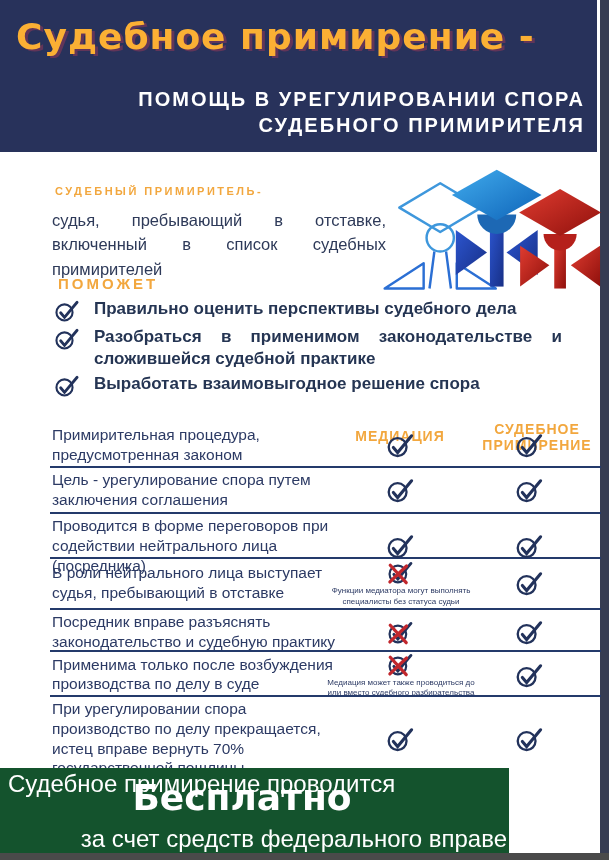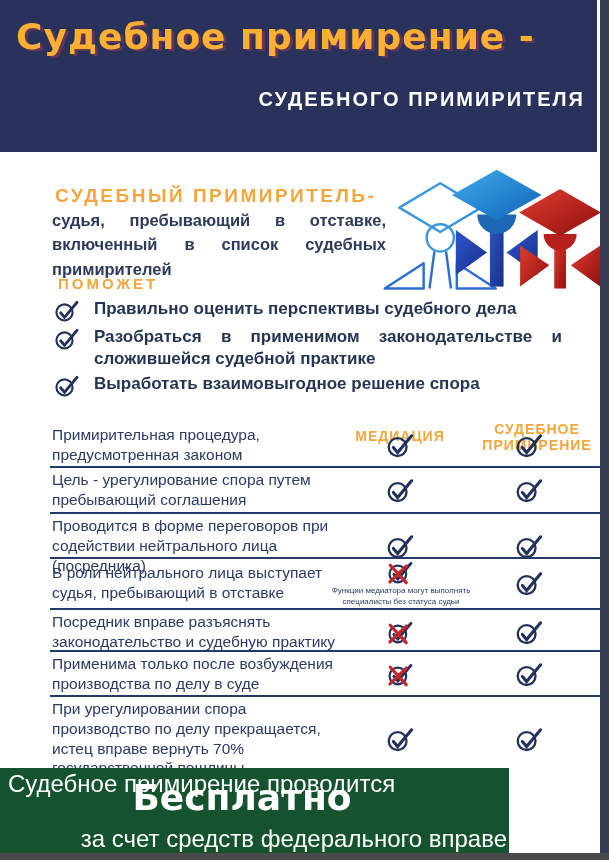--- a/index.html
+++ b/index.html
@@ -9,24 +9,24 @@
   .edge-right { position:absolute; left:600px; top:0; width:9px; height:860px; background:#363c52; }
   .edge-bottom { position:absolute; left:0; top:853px; width:609px; height:7px; background:#4a4a4a; }
 
   .header { position:absolute; left:0; top:0; width:597px; height:152px; background:#28325b; }
   .title { position:absolute; left:16px; top:16px; font-size:36px; font-weight:bold;
            letter-spacing:1px; color:#fbb034; text-shadow:3px 2px 0 rgba(205,60,85,.35);
            font-family:"DejaVu Sans","Liberation Sans",sans-serif; white-space:nowrap; }
   .subtitle { position:absolute; right:12px; top:86px; text-align:right; color:#ffffff;
               font-size:20px; font-weight:bold; letter-spacing:2px; line-height:1.3; }
 
-  .intro-heading { position:absolute; left:55px; top:185px; font-size:19px; font-weight:bold;
+  .intro-heading { position:absolute; left:55px; top:185px; font-size:11px; font-weight:bold;
                    letter-spacing:2.5px; color:#f2a73e; }
   .intro-desc { position:absolute; left:52px; top:208px; width:334px; font-size:16.5px;
-                line-height:1.47; font-weight:700; color:#2e3a59;
+                line-height:1.47; font-weight:400; color:#2e3a59;
                 text-align:justify; text-align-last:left; }
   .helps-heading { position:absolute; left:58px; top:275px; font-size:15px; font-weight:bold;
                    letter-spacing:3px; color:#f2a73e; }
   .graduates { position:absolute; left:372px; top:166px; }
 
   .benefits { position:absolute; left:54px; top:298px; width:508px; display:flex;
               flex-direction:column; gap:3px; }
   .benefit { display:flex; align-items:flex-start; gap:12px; }
   .benefit .bicon { flex:0 0 28px; margin-top:1px; }
   .benefit .btext { font-size:17px; line-height:1.3; font-weight:600; color:#253553; }
@@ -84,20 +84,21 @@
   </defs>
 </svg>
 
 <div class="page">
   <div class="edge-right"></div>
   <div class="edge-bottom"></div>
 
   <div class="header">
     <div class="title">Судебное примирение -</div>
     <div class="subtitle">
+      <div>ПОМОЩЬ В УРЕГУЛИРОВАНИИ СПОРА</div>
       <div>СУДЕБНОГО ПРИМИРИТЕЛЯ</div>
     </div>
   </div>
 
   <div class="intro-heading">СУДЕБНЫЙ ПРИМИРИТЕЛЬ-</div>
   <div class="intro-desc">судья, пребывающий в отставке, включенный в список судебных примирителей</div>
   <div class="helps-heading">ПОМОЖЕТ</div>
 
   <svg class="graduates" width="230" height="132" viewBox="0 0 236 132">
 
@@ -163,21 +164,21 @@
           </svg>
         </div>
       <div class="tcell">
           <svg class="icon-nav" width="31" height="27">
             <use href="#icon-check"></use>
           </svg>
         </div>
     </div>
 
     <div class="trow h46">
-      <div class="tlabel">Цель - урегулирование спора путем пребывающий соглашения</div>
+      <div class="tlabel">Цель - урегулирование спора путем заключения соглашения</div>
       <div class="tcell">
           <svg class="icon-nav" width="31" height="27">
             <use href="#icon-check"></use>
           </svg>
         </div>
       <div class="tcell">
           <svg class="icon-nav" width="31" height="27">
             <use href="#icon-check"></use>
           </svg>
         </div>
@@ -225,20 +226,21 @@
           </svg>
         </div>
     </div>
 
     <div class="trow h45">
       <div class="tlabel">Применима только после возбуждения производства по делу в суде</div>
       <div class="tcell">
         <svg width="29" height="25">
             <use href="#icon-cross"></use>
           </svg>
+        <div class="tnote">Медиация может также проводиться до или вместо судебного разбирательства</div>
       </div>
       <div class="tcell">
           <svg class="icon-nav" width="31" height="27">
             <use href="#icon-check"></use>
           </svg>
         </div>
     </div>
 
     <div class="trow h66 last">
       <div class="tlabel">При урегулировании спора производство по делу прекращается, истец вправе вернуть 70% государственной пошлины</div>

